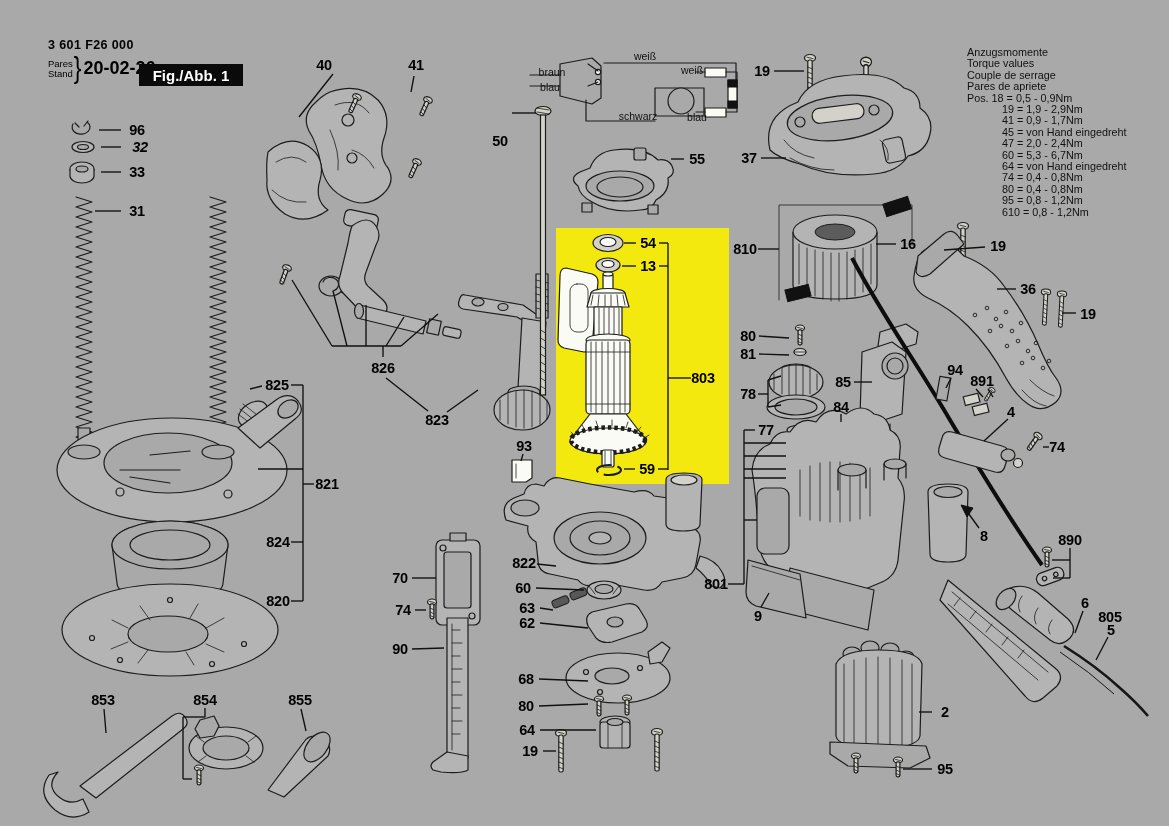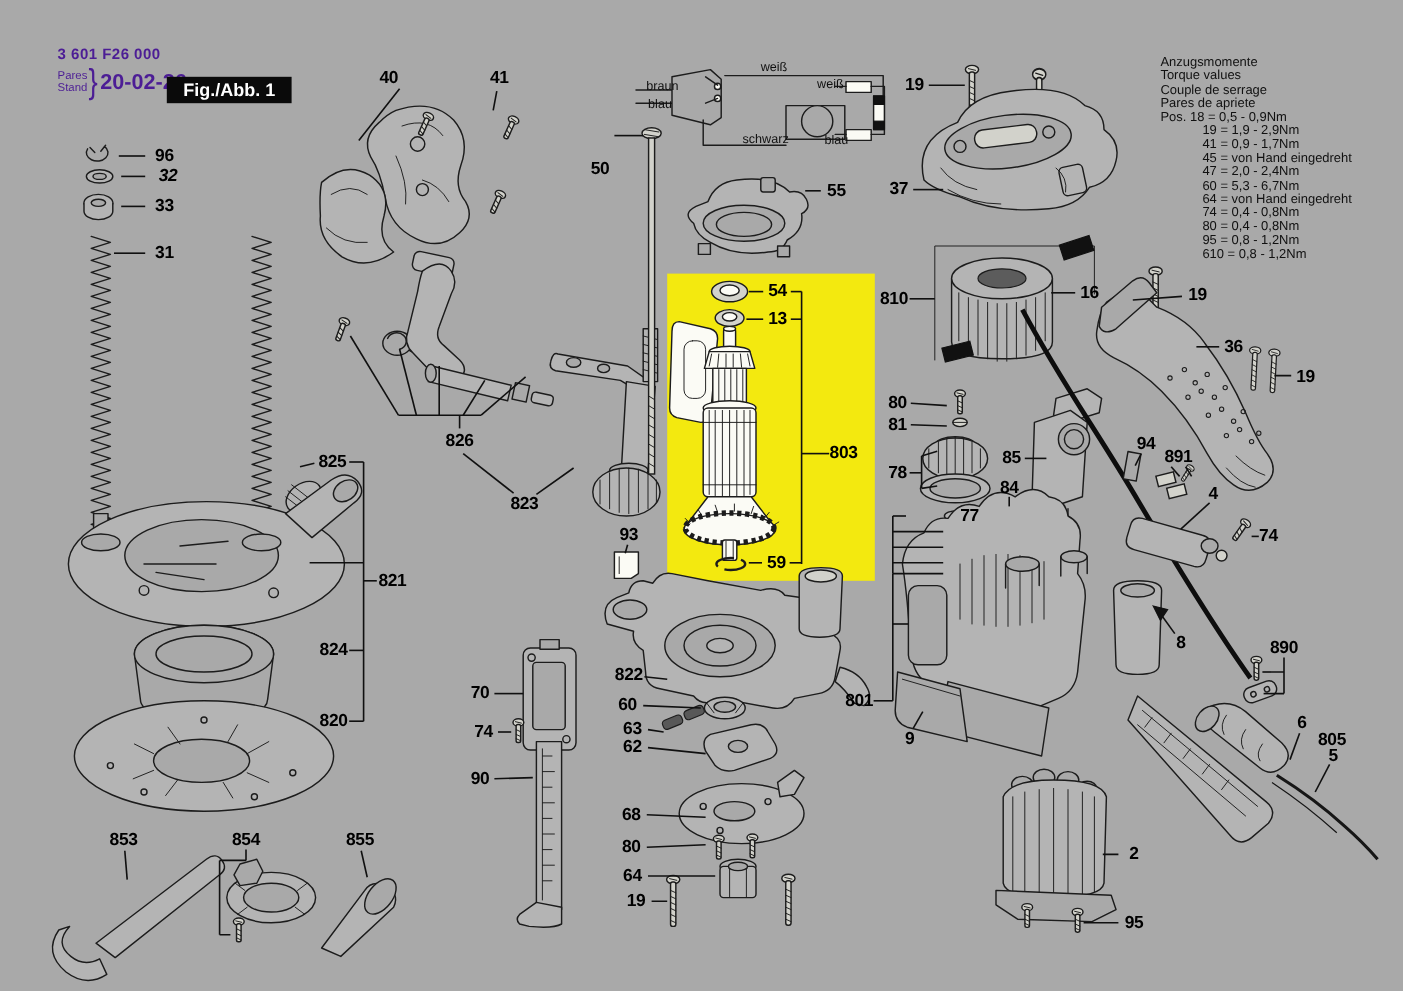--- a/index.html
+++ b/index.html
@@ -10,21 +10,21 @@
   .fl{fill:#a9a9a9;stroke:#1c1c1c;stroke-width:1.2;stroke-linejoin:round;}
   .fl2{fill:#b4b4b4;stroke:#1c1c1c;stroke-width:1.2;stroke-linejoin:round;}
   .fw{fill:#fbfbf5;stroke:#1c1c1c;stroke-width:1.2;stroke-linejoin:round;}
   .fg{fill:#d2d2cb;stroke:#1c1c1c;stroke-width:1.2;}
   .blk{fill:#111;stroke:#111;}
   .thin{stroke-width:.8;}
   .leader{stroke:#101010;stroke-width:1.35;}
   .overlay{position:absolute;left:0;top:0;width:1169px;height:826px;pointer-events:none;}
   .callout{position:absolute;transform:translate(-50%,-50%);font-weight:bold;font-size:14.5px;letter-spacing:-.3px;color:#000000;white-space:nowrap;text-align:center;}
   .wlabel{position:absolute;transform:translate(-50%,-50%);font-size:10.5px;color:#101010;white-space:nowrap;}
-  .header{position:absolute;left:48px;top:38px;color:#4c1d95;}
+  .header{position:absolute;left:48px;top:38px;color:#000000;}
   .type-number{font-size:12.5px;font-weight:600;letter-spacing:.4px;}
   .issue-row{display:flex;align-items:center;margin-top:3px;}
   .issue-stack{display:flex;flex-direction:column;font-size:9.5px;line-height:10px;}
   .brace{font-size:23px;font-weight:300;transform:scaleY(1.25);margin:0 2px 0 1px;}
   .issue-date{font-size:18px;font-weight:600;}
   .figbox{position:absolute;left:139px;top:64px;width:104px;height:22px;background:#0a0a0a;color:#fff;
           display:flex;align-items:center;justify-content:center;font-size:15px;font-weight:bold;}
   .torque{position:absolute;left:967px;top:47px;font-size:10.8px;line-height:11.4px;color:#111;}
   .tq-line.indent{padding-left:35px;}
   .footer{position:absolute;left:1000px;top:737px;font-size:11px;line-height:12.8px;color:#111;}
@@ -546,21 +546,21 @@
         <div class="callout" style="left: 647px; top: 469px;">59</div>
         <div class="callout" style="left: 748px; top: 336px;">80</div>
         <div class="callout" style="left: 748px; top: 354px;">81</div>
         <div class="callout" style="left: 748px; top: 394px;">78</div>
         <div class="callout" style="left: 843px; top: 382px;">85</div>
         <div class="callout" style="left: 841px; top: 407px;">84</div>
         <div class="callout" style="left: 955px; top: 370px;">94</div>
         <div class="callout" style="left: 982px; top: 381px;">891</div>
         <div class="callout" style="left: 1011px; top: 412px;">4</div>
         <div class="callout" style="left: 1057px; top: 447px;">74</div>
-        <div class="callout" style="left: 808px; top: 430px;">77</div>
+        <div class="callout" style="left: 766px; top: 430px;">77</div>
         <div class="callout" style="left: 984px; top: 536px;">8</div>
         <div class="callout" style="left: 1070px; top: 540px;">890</div>
         <div class="callout" style="left: 1085px; top: 603px;">6</div>
         <div class="callout" style="left: 1110px; top: 617px;">805</div>
         <div class="callout" style="left: 1111px; top: 630px;">5</div>
         <div class="callout" style="left: 716px; top: 584px;">801</div>
         <div class="callout" style="left: 758px; top: 616px;">9</div>
         <div class="callout" style="left: 945px; top: 712px;">2</div>
         <div class="callout" style="left: 945px; top: 769px;">95</div>
         <div class="callout" style="left: 524px; top: 563px;">822</div>

